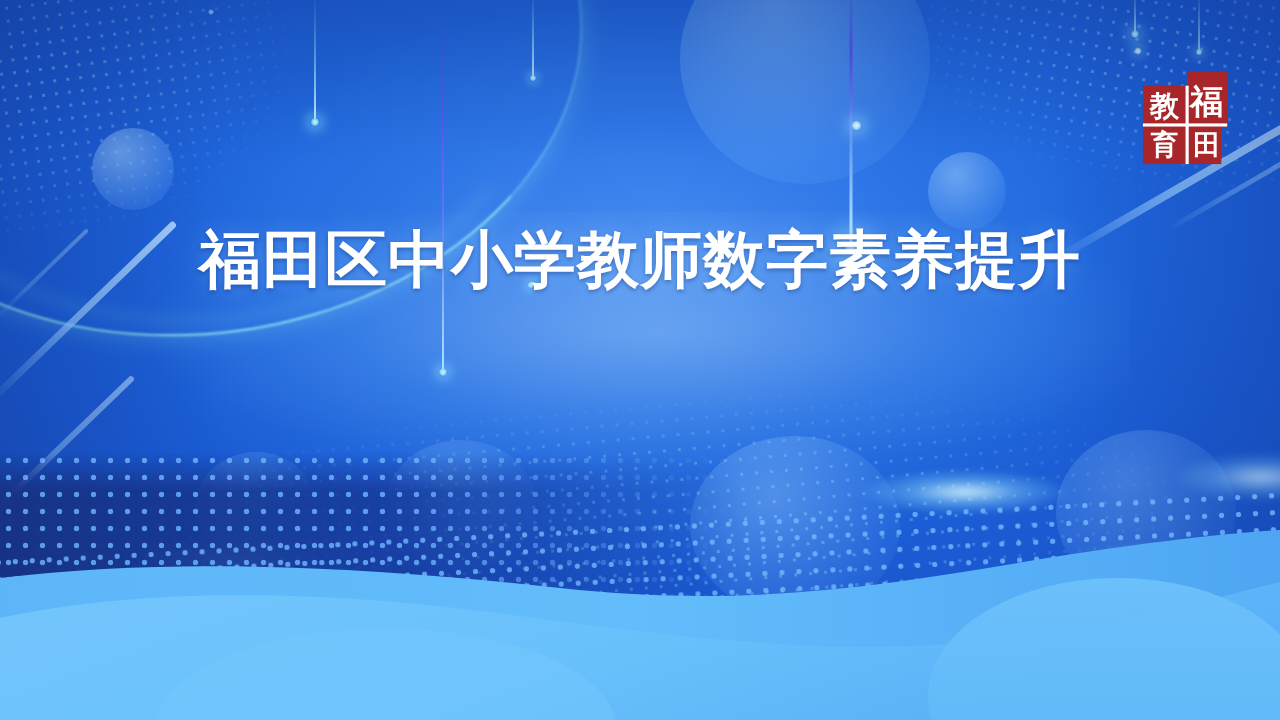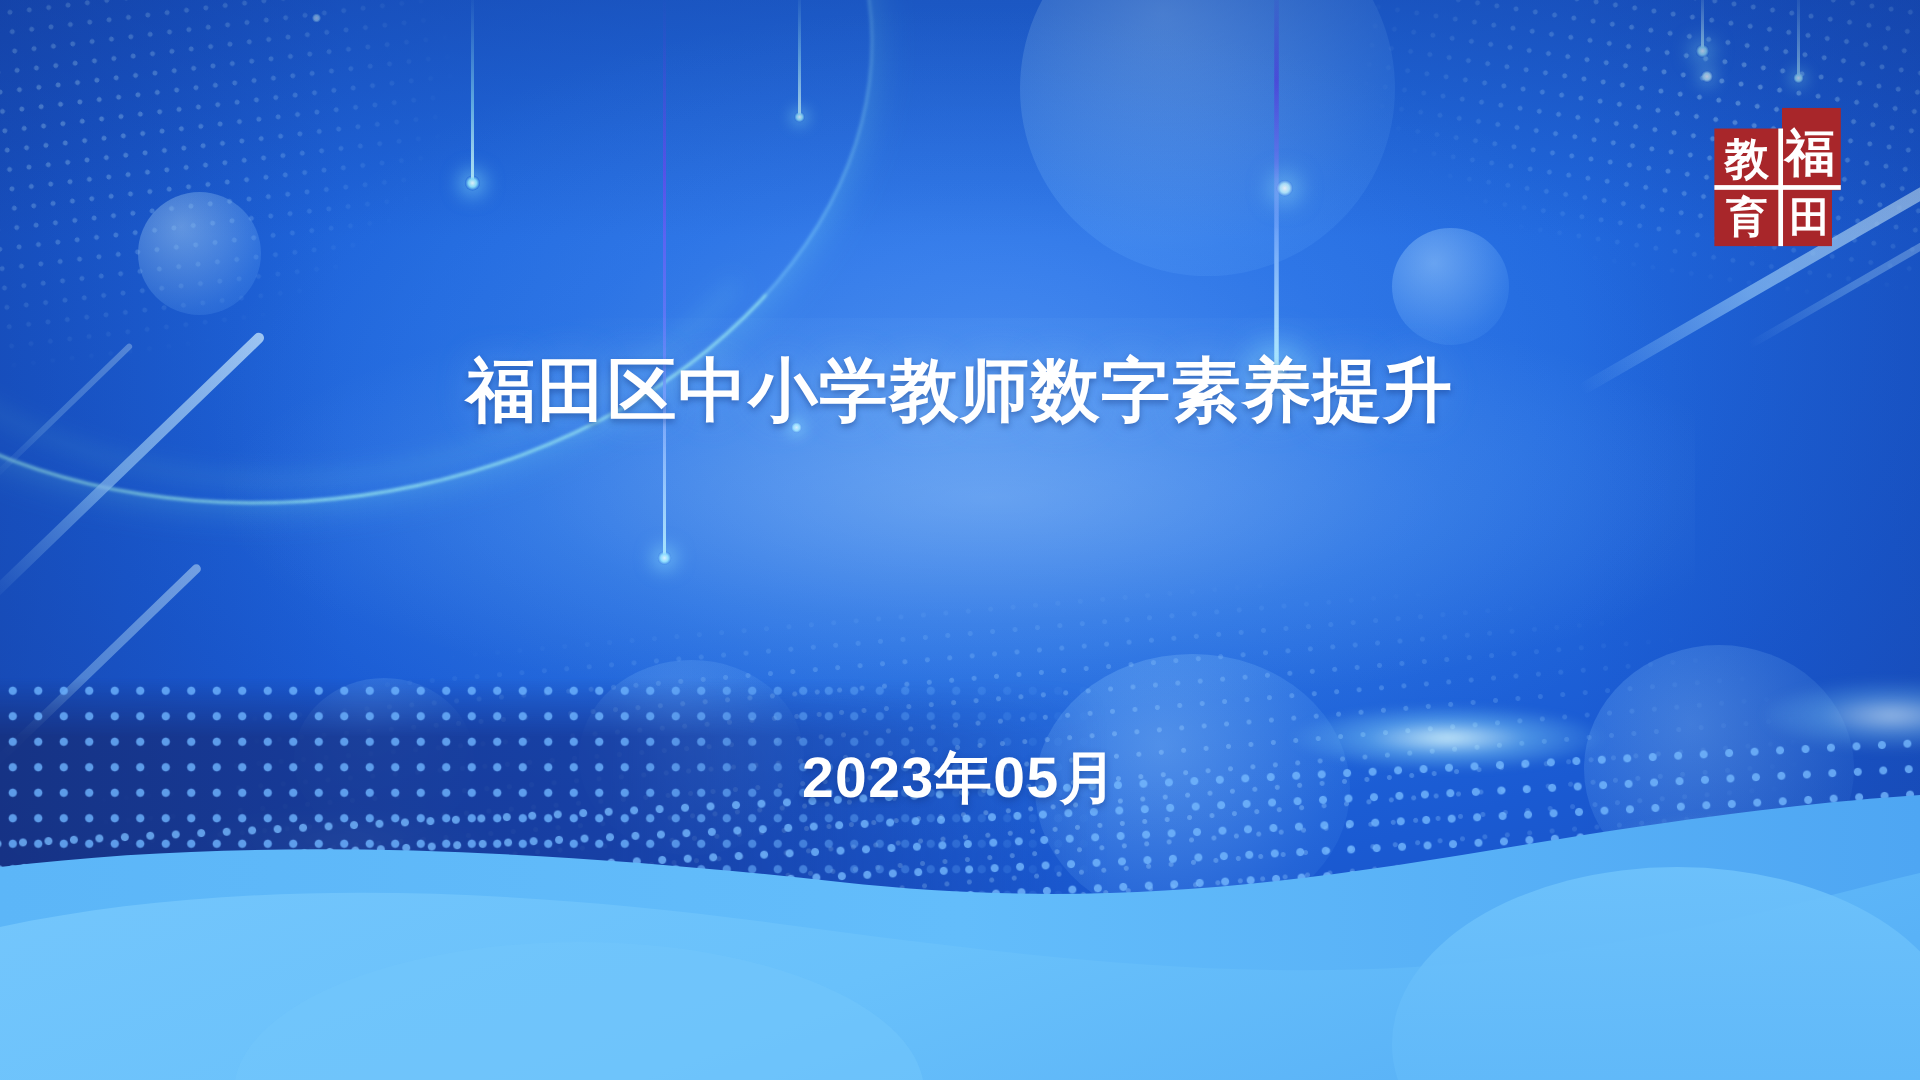--- a/index.html
+++ b/index.html
@@ -255,21 +255,21 @@
 
   .title-wrap {
     position: absolute;
     left: 0; right: 0;
     top: 218px;
     text-align: center;
     z-index: 6;
   }
   .title-line {
     color: #ffffff;
-    font-size: 46px;
+    font-size: 62px;
     font-weight: 700;
     line-height: 84px;
     letter-spacing: 1px;
     text-shadow:
       0 2px 4px rgba(10,40,110,0.40),
       0 0 24px rgba(160,215,255,0.30);
     white-space: nowrap;
   }
 
   .date {
@@ -388,21 +388,20 @@
     <ellipse cx="1118" cy="236" rx="190" ry="118" fill="url(#wC)" opacity="0.92"></ellipse>
     <ellipse cx="386" cy="268" rx="230" ry="100" fill="#72c6fc" opacity="0.55"></ellipse>
   </svg>
 
   <div class="title-glow"></div>
 
   <div class="title-wrap">
     <div class="title-line">福田区中小学教师数字素养提升</div>
   </div>
 
-  <div class="date">2023年05月</div>
 
   <div class="logo">
     <svg viewBox="0 0 100 100">
 
       <rect x="4" y="16" width="80" height="80" fill="#a8262a"></rect>
 
       <rect x="50" y="2" width="40" height="56" fill="#a8262a"></rect>
 
       <rect x="4" y="54.5" width="86" height="3.2" fill="#ffffff"></rect>
       <rect x="47.5" y="16" width="3.2" height="80" fill="#ffffff"></rect>

